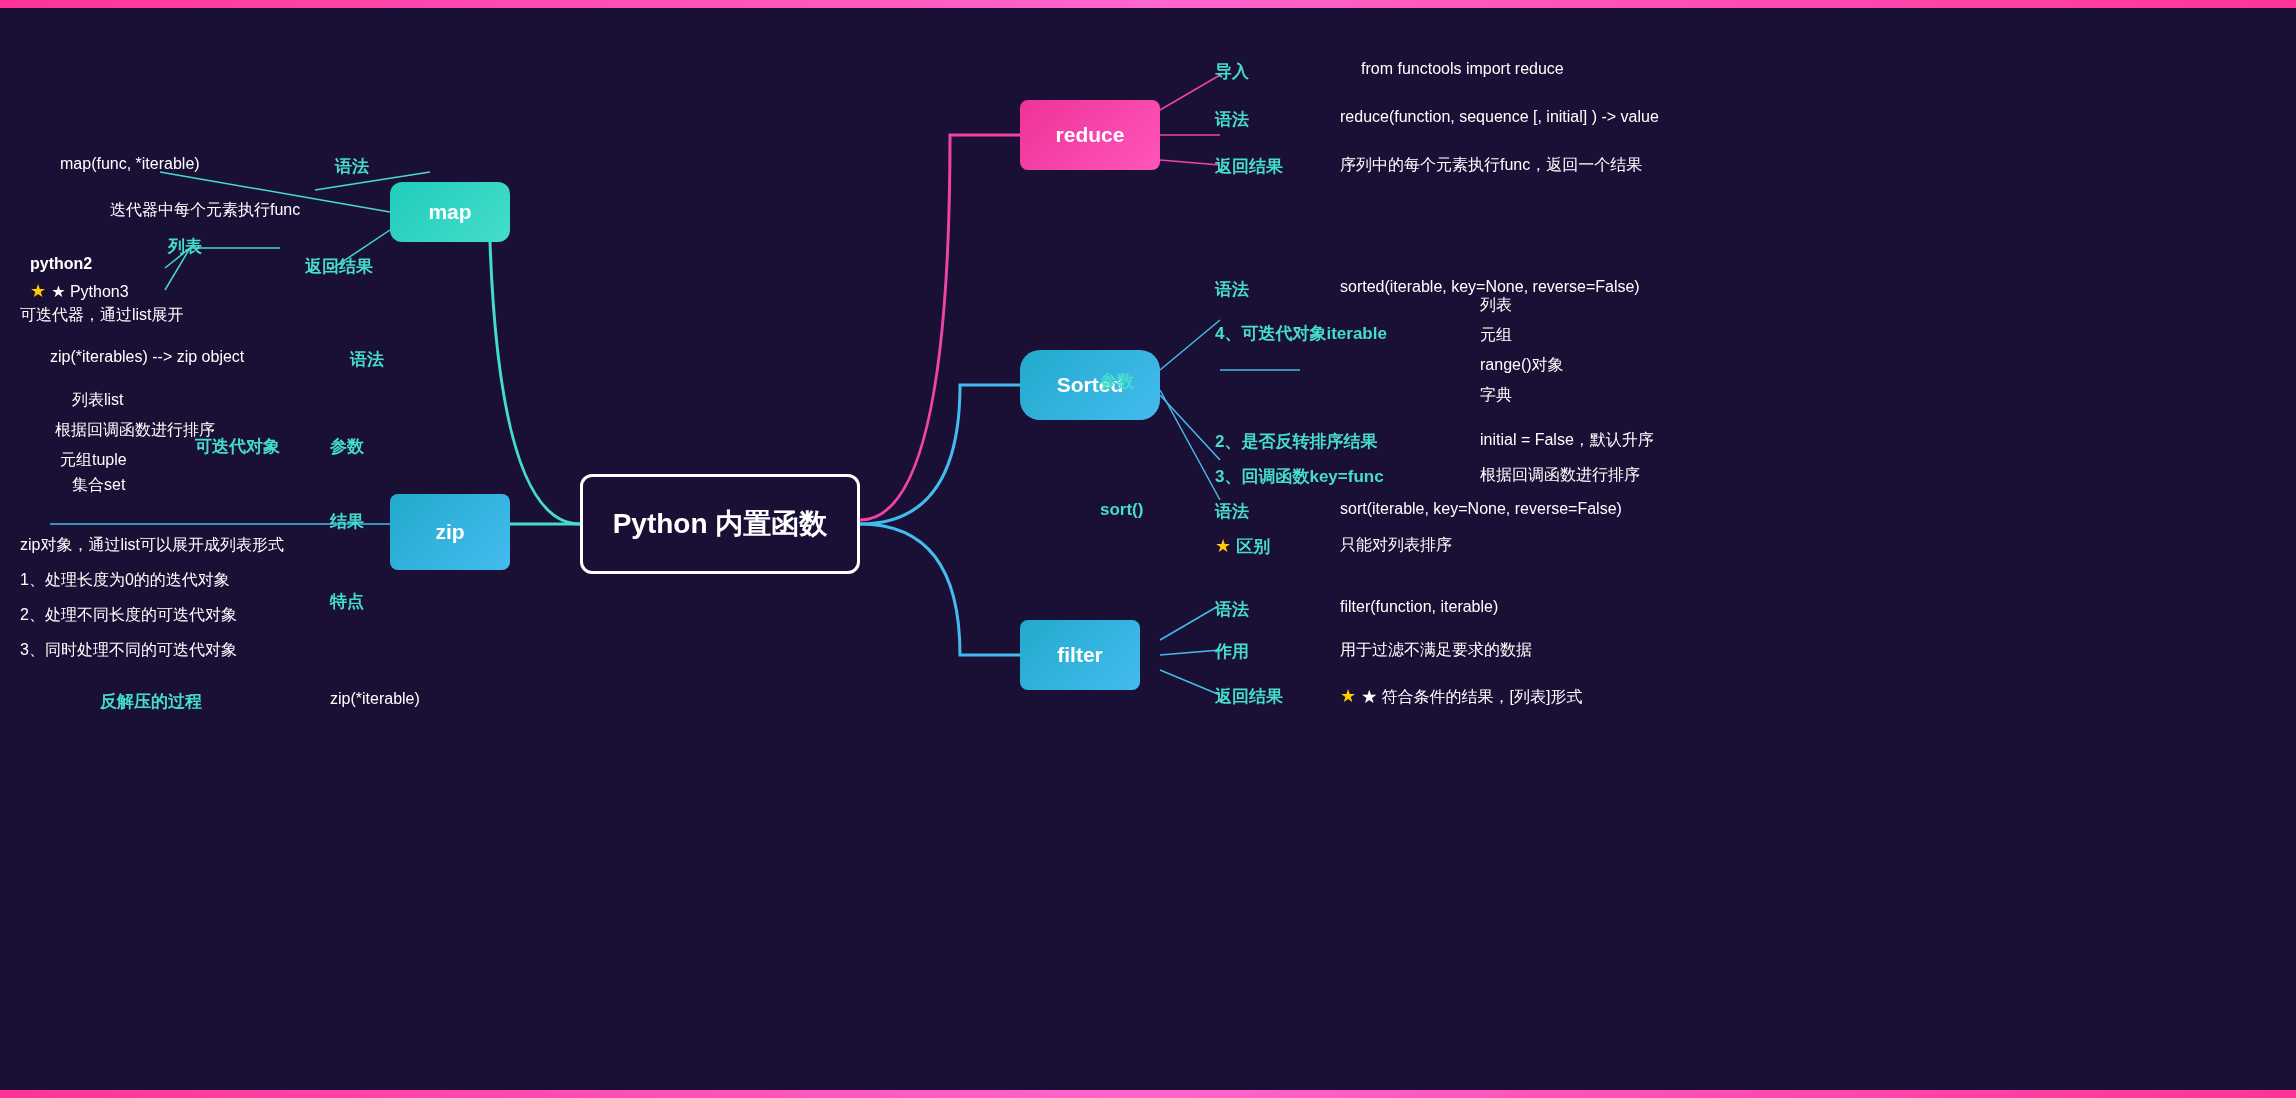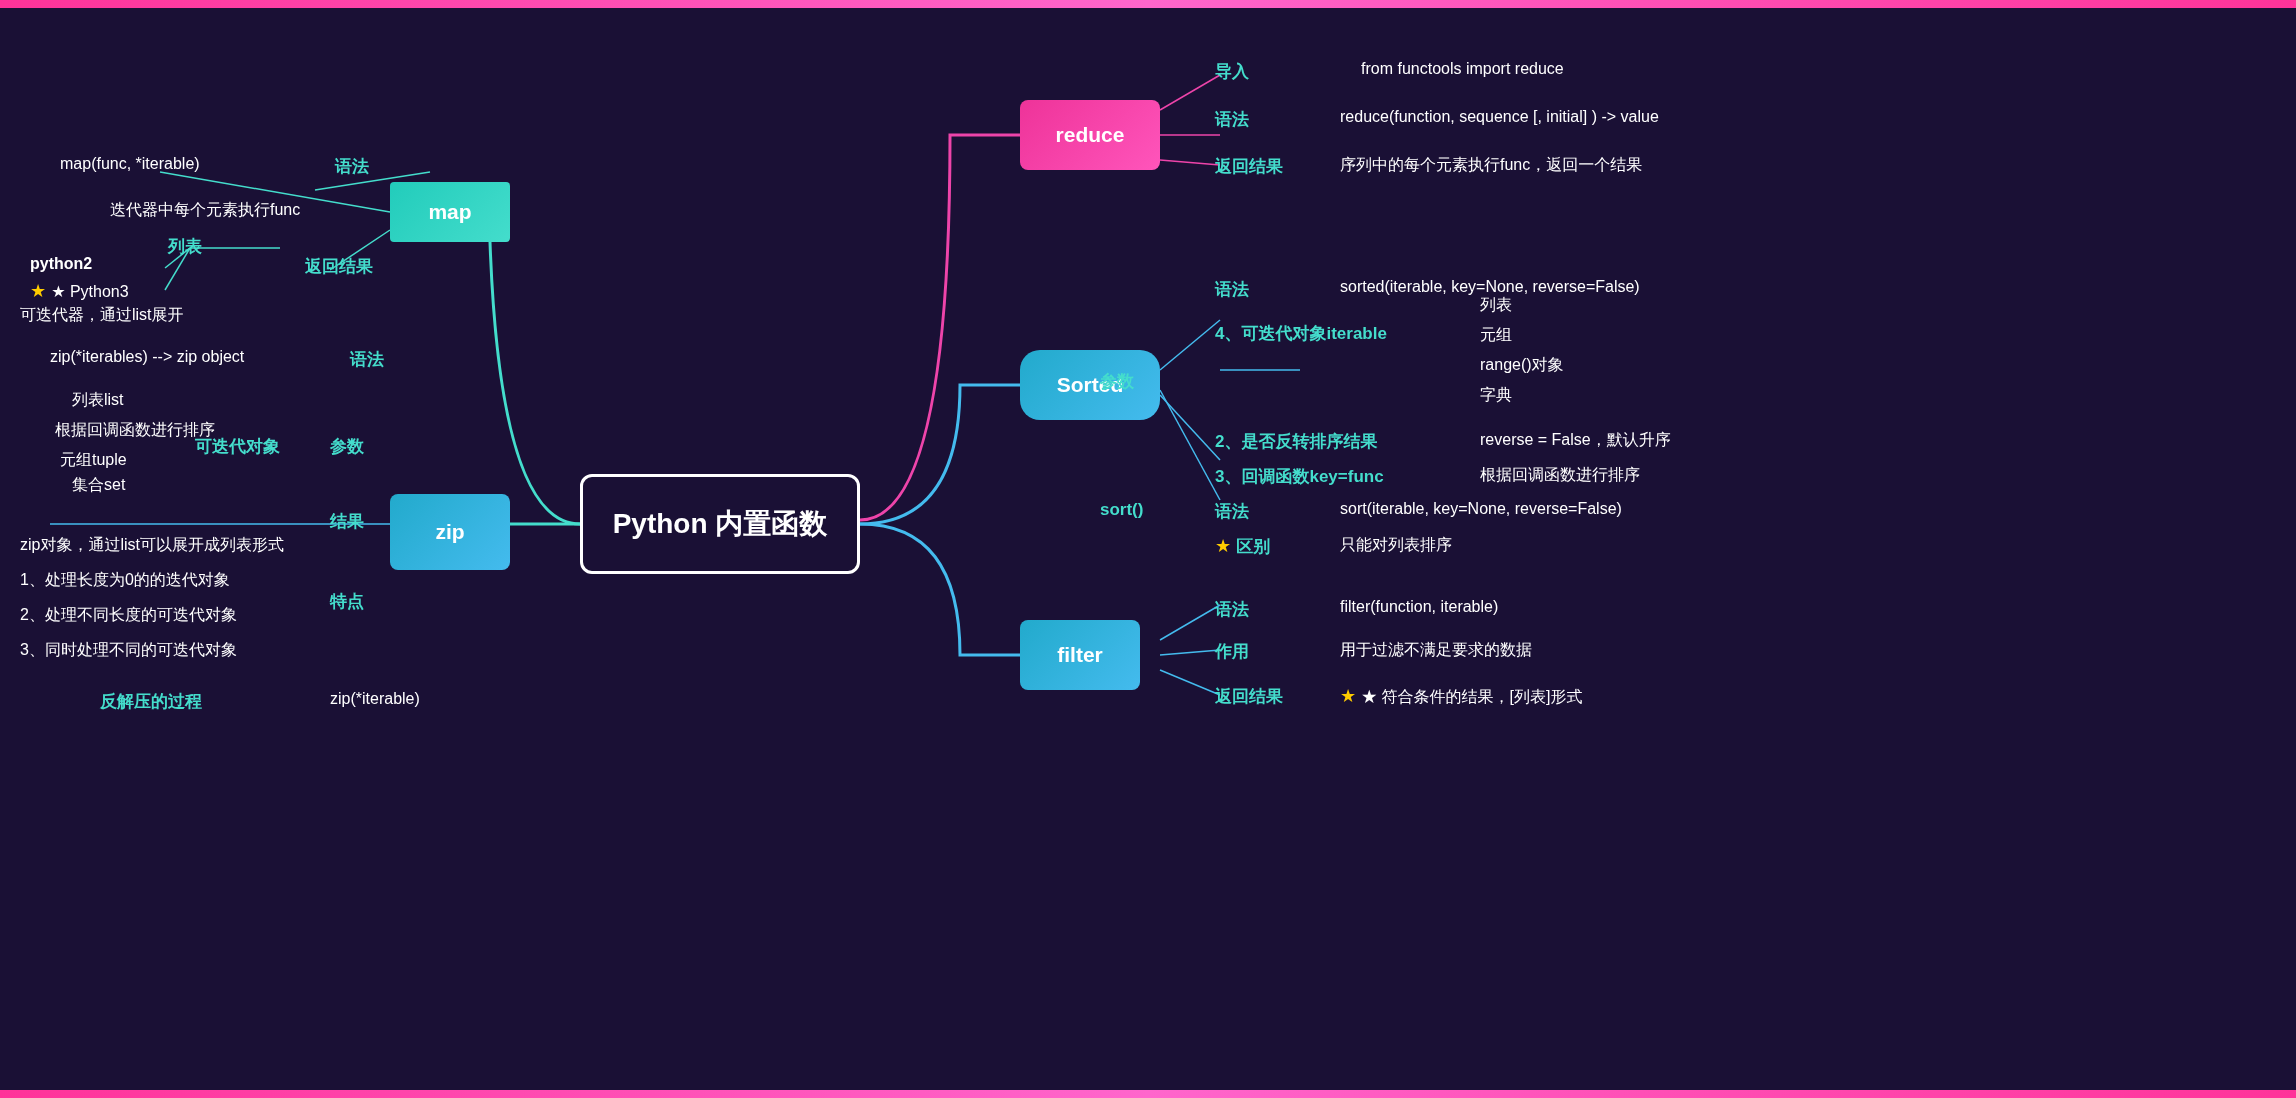--- a/index.html
+++ b/index.html
@@ -122,21 +122,21 @@
 
   <line x1="1160" y1="640" x2="1220" y2="605" stroke="#44bbee" stroke-width="1.5"></line>
   <line x1="1160" y1="655" x2="1220" y2="650" stroke="#44bbee" stroke-width="1.5"></line>
   <line x1="1160" y1="670" x2="1220" y2="695" stroke="#44bbee" stroke-width="1.5"></line>
 </svg>
 
 <div class="node-box center-node">
   <span>Python 内置函数</span>
 </div>
 
-<div class="node-box branch-node" style="width:120px;height:60px;left:390px;top:182px;border-radius:4px;background:linear-gradient(135deg,#22ccbb,#44ddcc);">
+<div class="node-box branch-node" style="width:120px;height:60px;left:390px;top:182px;border-radius:12px;background:linear-gradient(135deg,#22ccbb,#44ddcc);">
   <span>map</span>
 </div>
 
 <div class="node-box branch-node" style="width:120px;height:76px;left:390px;top:494px;border-radius:8px;background:linear-gradient(135deg,#22aacc,#44bbee);">
   <span>zip</span>
 </div>
 
 <div class="node-box branch-node" style="width:140px;height:70px;left:1020px;top:100px;border-radius:8px;background:linear-gradient(135deg,#ee3399,#ff55bb);">
   <span>reduce</span>
 </div>
@@ -264,21 +264,21 @@
 <div class="text-label" style="left:1480px;top:355px;">
   <span>range()对象</span>
 </div>
 <div class="text-label" style="left:1480px;top:385px;">
   <span>字典</span>
 </div>
 <div class="text-label" style="left:1215px;top:430px;">
   <span class="section-label">2、是否反转排序结果</span>
 </div>
 <div class="text-label" style="left:1480px;top:430px;">
-  <span>reverse = False，默认升序</span>
+  <span>initial = False，默认升序</span>
 </div>
 <div class="text-label" style="left:1215px;top:465px;">
   <span class="section-label">3、回调函数key=func</span>
 </div>
 <div class="text-label" style="left:1480px;top:465px;">
   <span>根据回调函数进行排序</span>
 </div>
 
 <div class="text-label" style="left:1100px;top:500px;">
   <span class="section-label">sort()</span>

